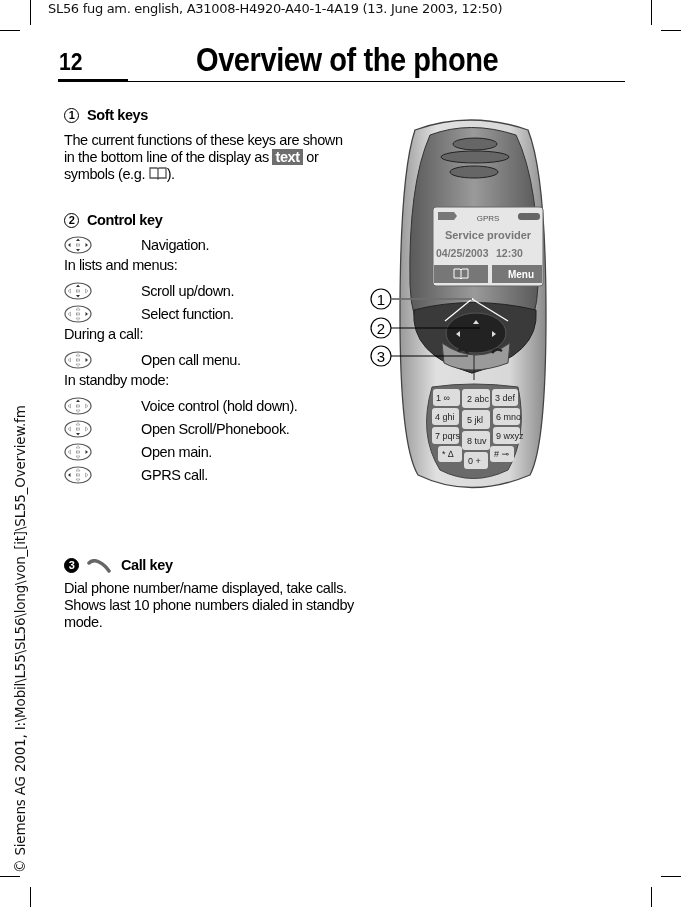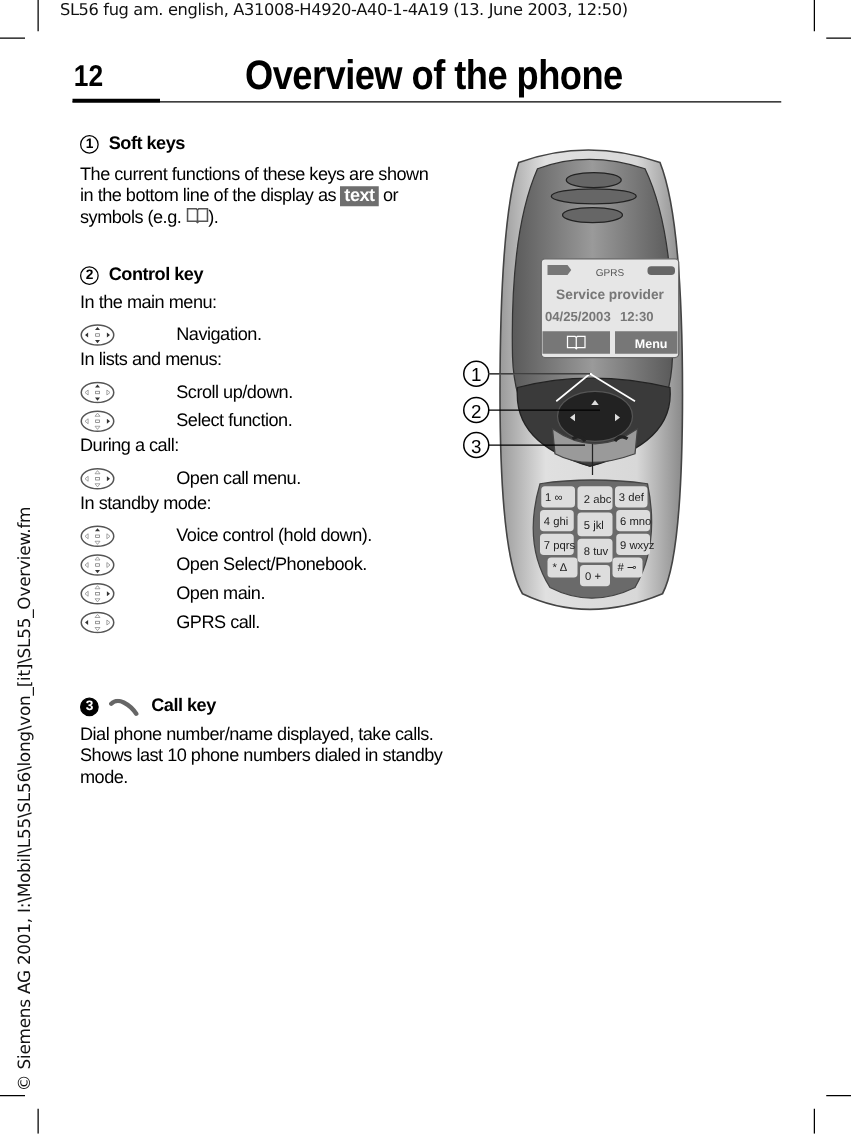--- a/index.html
+++ b/index.html
@@ -69,21 +69,20 @@
       </svg><span>).</span>
   </div>
 </div>
 
 <div class="abs col" style="top:212px">
   <div class="sec-head">
     <span class="num-circle">2</span>
     <span>Control key</span>
   </div>
   <div style="margin-top:2px">
-    <div class="sub">In the main menu:</div>
     <div class="row">
       <svg class="joy" viewBox="0 0 28 18">
           <ellipse cx="14" cy="9" rx="13" ry="8" fill="#fff" stroke="#555" stroke-width="1.2"></ellipse>
           <path d="M14 2.5 L12 5 H16Z M14 15.5 L12 13 H16Z M4 9 L6.5 7 V11Z M24 9 L21.5 7 V11Z" fill="#333"></path>
           <rect x="12.5" y="8" width="3" height="2" fill="none" stroke="#777" stroke-width="0.6"></rect>
         </svg>
       <span>Navigation.</span>
     </div>
     <div class="sub">In lists and menus:</div>
     <div class="row">
@@ -124,21 +123,21 @@
         </svg>
       <span>Voice control (hold down).</span>
     </div>
     <div class="row">
       <svg class="joy" viewBox="0 0 28 18">
           <ellipse cx="14" cy="9" rx="13" ry="8" fill="#fff" stroke="#555" stroke-width="1.2"></ellipse>
           <path d="M14 2.5 L12 5 H16Z M4 9 L6.5 7 V11Z M24 9 L21.5 7 V11Z" fill="none" stroke="#888" stroke-width="0.6"></path>
           <path d="M14 15.5 L12 13 H16Z" fill="#333"></path>
           <rect x="12.5" y="8" width="3" height="2" fill="none" stroke="#777" stroke-width="0.6"></rect>
         </svg>
-      <span>Open Select/Phonebook.</span>
+      <span>Open Scroll/Phonebook.</span>
     </div>
     <div class="row">
       <svg class="joy" viewBox="0 0 28 18">
           <ellipse cx="14" cy="9" rx="13" ry="8" fill="#fff" stroke="#555" stroke-width="1.2"></ellipse>
           <path d="M14 2.5 L12 5 H16Z M14 15.5 L12 13 H16Z M4 9 L6.5 7 V11Z" fill="none" stroke="#888" stroke-width="0.6"></path>
           <path d="M24 9 L21.5 7 V11Z" fill="#333"></path>
           <rect x="12.5" y="8" width="3" height="2" fill="none" stroke="#777" stroke-width="0.6"></rect>
         </svg>
       <span>Open main.</span>
     </div>

